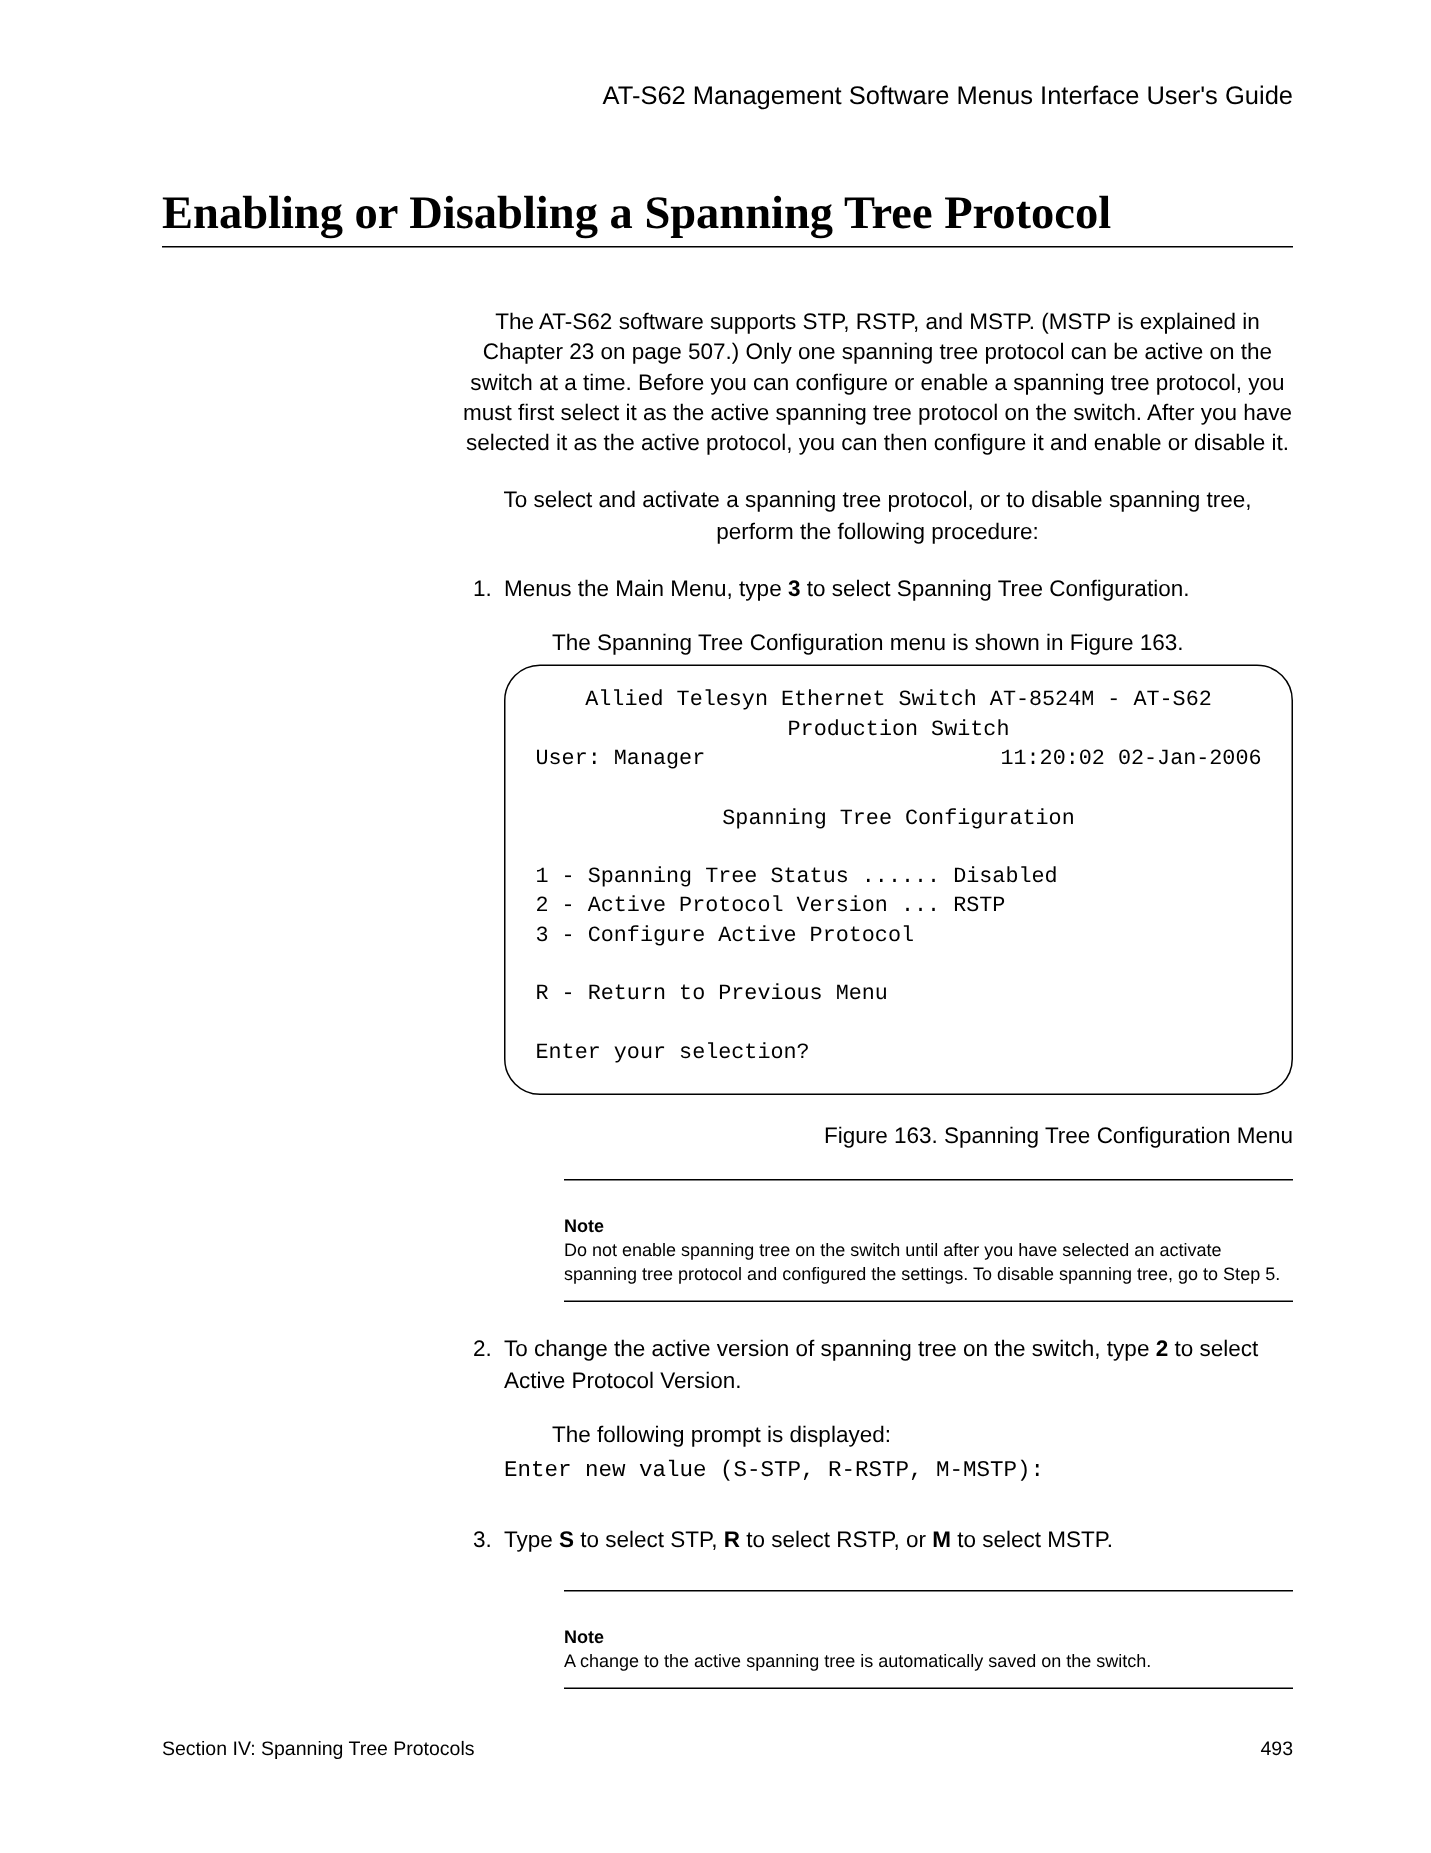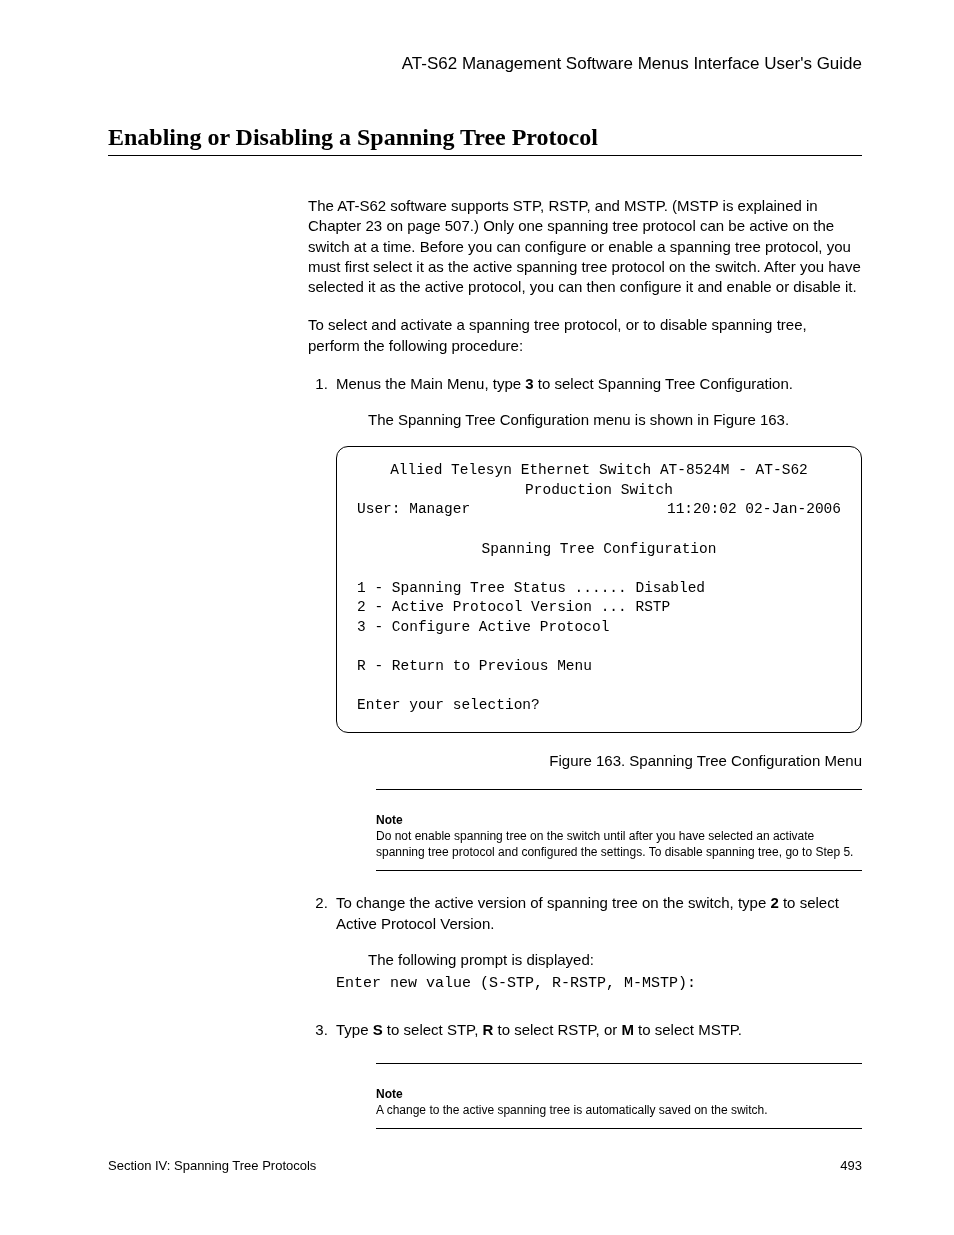--- a/index.html
+++ b/index.html
@@ -22,52 +22,52 @@
   }
   .header-line {
     text-align: right;
     font-size: 17px;
     margin-bottom: 50px;
     color: #000;
   }
   h1.page-title {
     font-family: "Times New Roman", Times, serif;
     font-weight: bold;
-    font-size: 24px;
+    font-size: 31px;
     margin: 0 0 22px 0;
     padding-bottom: 4px;
     border-bottom: 1.5px solid #000;
   }
   .content-block {
     margin-left: 200px;
     margin-top: 40px;
     font-size: 15px;
     line-height: 1.35;
   }
-  .para { margin: 0 0 18px 0; }
+  .para { margin: 0 0 18px 0; text-align: center; }
   ol.steps {
     list-style: decimal;
     padding-left: 24px;
     margin: 0;
   }
   ol.steps > li {
     margin-bottom: 16px;
     padding-left: 4px;
   }
   .step-sub { margin-top: 16px; margin-left: 32px; }
   .bold { font-weight: bold; }
   .menu-frame {
     border: 1.2px solid #000;
-    border-radius: 12px;
+    border-radius: 24px;
     padding: 14px 20px 16px 20px;
     font-family: "Courier New", Courier, monospace;
     font-size: 14.5px;
     line-height: 1.35;
     white-space: pre;
-    margin: 16px 0 18px 0;
+    margin: 4px 0 18px 0;
   }
   .menu-center { text-align: center; display: block; }
   .menu-row-split {
     display: flex;
     justify-content: space-between;
   }
   .figure-caption {
     text-align: right;
     font-size: 15px;
     margin: 0 0 18px 0;

